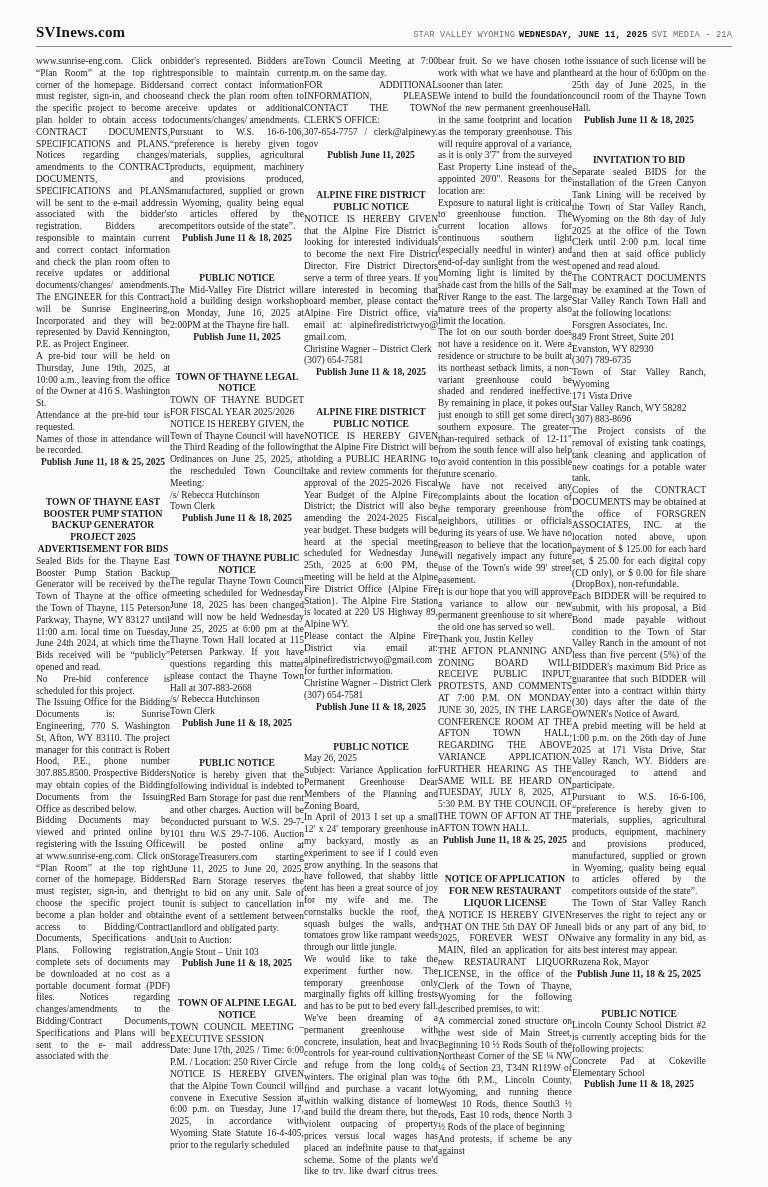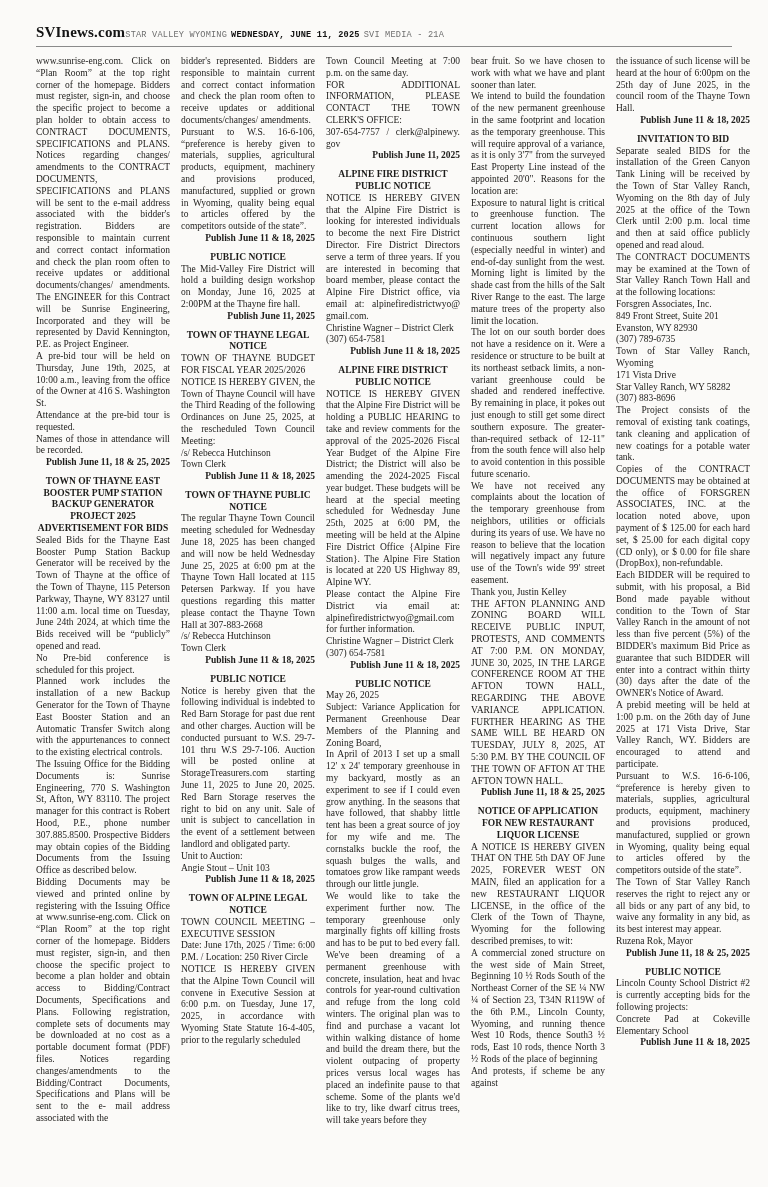--- a/index.html
+++ b/index.html
@@ -4,32 +4,32 @@
 <style>
   html,body{margin:0;padding:0;}
   body{
     width:768px;height:1187px;
     background:#fbfaf8;color:#1d1c1a;
     font-family:"Liberation Serif","DejaVu Serif",serif;
     -webkit-font-smoothing:antialiased;
     overflow:hidden;
   }
   .page{padding:24px 36px 0 36px;}
-  .hdr{display:flex;align-items:baseline;}
+  .hdr{display:flex;justify-content:space-between;align-items:baseline;gap:28px;}
   .masthead{font-weight:bold;font-size:15px;letter-spacing:.2px;color:#141414;}
   .hdr-right{font-family:Liberation Mono, monospace;font-size:8.6px;color:#6e6e6e;letter-spacing:.2px;white-space:nowrap;}
   .hdr-right .sep{display:inline-block;width:4px;}
   .hdr-bold{font-weight:bold;color:#121212;}
   .rule{border-top:1.2px solid #8a8a8a;margin-top:5px;margin-bottom:9px;}
-  .columns{display:flex;gap:11px;}
+  .columns{display:flex;}
   .col{flex:0 0 134px;width:134px;height:1118px;overflow:hidden;
        font-size:9.5px;line-height:11.8px;}
   .col .p{text-align:justify;text-justify:inter-word;}
-  .col .h{font-weight:bold;text-align:center;margin-top:7px;}
-  .col .pub{font-weight:bold;text-align:right;}
+  .col .h{font-weight:bold;text-align:center;margin-top:28px;}
+  .col .pub{font-weight:bold;text-align:center;}
 </style>
 </head>
 <body>
 
 <div class="page">
   <div class="hdr">
     <div class="masthead">SVInews.com</div>
     <div class="hdr-right">
       <span>STAR VALLEY WYOMING</span><span class="sep"></span><span class="hdr-bold">WEDNESDAY, JUNE 11, 2025</span><span class="sep"></span><span>SVI MEDIA - 21A</span>
     </div>
@@ -38,21 +38,20 @@
   <main class="columns" id="columns">
       <div class="col">
         <div class="p">www.sunrise-eng.com. Click on “Plan Room” at the top right corner of the homepage. Bidders must register, sign-in, and choose the specific project to become a plan holder to obtain access to CONTRACT DOCUMENTS, SPECIFICATIONS and PLANS. Notices regarding changes/ amendments to the CONTRACT DOCUMENTS, SPECIFICATIONS and PLANS will be sent to the e-mail address associated with the bidder's registration. Bidders are responsible to maintain current and correct contact information and check the plan room often to receive updates or additional documents/changes/ amendments. The ENGINEER for this Contract will be Sunrise Engineering, Incorporated and they will be represented by David Kennington, P.E. as Project Engineer.</div>
         <div class="p">A pre-bid tour will be held on Thursday, June 19th, 2025, at 10:00 a.m., leaving from the office of the Owner at 416 S. Washington St.</div>
         <div class="p">Attendance at the pre-bid tour is requested.</div>
         <div class="p">Names of those in attendance will be recorded.</div>
         <div class="pub">Publish June 11, 18 &amp; 25, 2025</div>
         <div class="h">TOWN OF THAYNE EAST BOOSTER PUMP STATION BACKUP GENERATOR PROJECT 2025 ADVERTISEMENT FOR BIDS</div>
         <div class="p">Sealed Bids for the Thayne East Booster Pump Station Backup Generator will be received by the Town of Thayne at the office of the Town of Thayne, 115 Peterson Parkway, Thayne, WY 83127 until 11:00 a.m. local time on Tuesday, June 24th 2024, at which time the Bids received will be “publicly” opened and read.</div>
         <div class="p">No Pre-bid conference is scheduled for this project.</div>
-        <div class="p">Planned work includes the installation of a new Backup Generator for the Town of Thayne East Booster Station and an Automatic Transfer Switch along with the appurtenances to connect to the existing electrical controls.</div>
         <div class="p">The Issuing Office for the Bidding Documents is: Sunrise Engineering, 770 S. Washington St, Afton, WY 83110. The project manager for this contract is Robert Hood, P.E., phone number 307.885.8500. Prospective Bidders may obtain copies of the Bidding Documents from the Issuing Office as described below.</div>
         <div class="p">Bidding Documents may be viewed and printed online by registering with the Issuing Office at www.sunrise-eng.com. Click on “Plan Room” at the top right corner of the homepage. Bidders must register, sign-in, and then choose the specific project to become a plan holder and obtain access to Bidding/Contract Documents, Specifications and Plans. Following registration, complete sets of documents may be downloaded at no cost as a portable document format (PDF) files. Notices regarding changes/amendments to the Bidding/Contract Documents, Specifications and Plans will be sent to the e- mail address associated with the</div>
       </div>
       <div class="col">
         <div class="p">bidder's represented. Bidders are responsible to maintain current and correct contact information and check the plan room often to receive updates or additional documents/changes/ amendments.</div>
         <div class="p">Pursuant to W.S. 16-6-106, “preference is hereby given to materials, supplies, agricultural products, equipment, machinery and provisions produced, manufactured, supplied or grown in Wyoming, quality being equal to articles offered by the competitors outside of the state”.</div>
         <div class="pub">Publish June 11 &amp; 18, 2025</div>
         <div class="h">PUBLIC NOTICE</div>
         <div class="p">The Mid-Valley Fire District will hold a building design workshop on Monday, June 16, 2025 at 2:00PM at the Thayne fire hall.</div>
         <div class="pub">Publish June 11, 2025</div>
@@ -98,20 +97,21 @@
         <div class="p">Subject: Variance Application for Permanent Greenhouse Dear Members of the Planning and Zoning Board,</div>
         <div class="p">In April of 2013 I set up a small 12' x 24' temporary greenhouse in my backyard, mostly as an experiment to see if I could even grow anything. In the seasons that have followed, that shabby little tent has been a great source of joy for my wife and me. The cornstalks buckle the roof, the squash bulges the walls, and tomatoes grow like rampant weeds through our little jungle.</div>
         <div class="p">We would like to take the experiment further now. The temporary greenhouse only marginally fights off killing frosts and has to be put to bed every fall. We've been dreaming of a permanent greenhouse with concrete, insulation, heat and hvac controls for year-round cultivation and refuge from the long cold winters. The original plan was to find and purchase a vacant lot within walking distance of home and build the dream there, but the violent outpacing of property prices versus local wages has placed an indefinite pause to that scheme. Some of the plants we'd like to try, like dwarf citrus trees, will take years before they</div>
       </div>
       <div class="col">
         <div class="p">bear fruit. So we have chosen to work with what we have and plant sooner than later.</div>
         <div class="p">We intend to build the foundation of the new permanent greenhouse in the same footprint and location as the temporary greenhouse. This will require approval of a variance, as it is only 3'7" from the surveyed East Property Line instead of the appointed 20'0". Reasons for the location are:</div>
         <div class="p">Exposure to natural light is critical to greenhouse function. The current location allows for continuous southern light (especially needful in winter) and end-of-day sunlight from the west. Morning light is limited by the shade cast from the hills of the Salt River Range to the east. The large mature trees of the property also limit the location.</div>
         <div class="p">The lot on our south border does not have a residence on it. Were a residence or structure to be built at its northeast setback limits, a non-variant greenhouse could be shaded and rendered ineffective. By remaining in place, it pokes out just enough to still get some direct southern exposure. The greater- than-required setback of 12-11" from the south fence will also help to avoid contention in this possible future scenario.</div>
         <div class="p">We have not received any complaints about the location of the temporary greenhouse from neighbors, utilities or officials during its years of use. We have no reason to believe that the location will negatively impact any future use of the Town's wide 99' street easement.</div>
+        <div class="p">It is our hope that you will approve a variance to allow our new permanent greenhouse to sit where the old one has served so well.</div>
         <div class="p">Thank you, Justin Kelley</div>
         <div class="p">THE AFTON PLANNING AND ZONING BOARD WILL RECEIVE PUBLIC INPUT, PROTESTS, AND COMMENTS AT 7:00 P.M. ON MONDAY, JUNE 30, 2025, IN THE LARGE CONFERENCE ROOM AT THE AFTON TOWN HALL, REGARDING THE ABOVE VARIANCE APPLICATION. FURTHER HEARING AS THE SAME WILL BE HEARD ON TUESDAY, JULY 8, 2025, AT 5:30 P.M. BY THE COUNCIL OF THE TOWN OF AFTON AT THE AFTON TOWN HALL.</div>
         <div class="pub">Publish June 11, 18 &amp; 25, 2025</div>
         <div class="h">NOTICE OF APPLICATION FOR NEW RESTAURANT LIQUOR LICENSE</div>
         <div class="p">A NOTICE IS HEREBY GIVEN THAT ON THE 5th DAY OF June 2025, FOREVER WEST ON MAIN, filed an application for a new RESTAURANT LIQUOR LICENSE, in the office of the Clerk of the Town of Thayne, Wyoming for the following described premises, to wit:</div>
         <div class="p">A commercial zoned structure on the west side of Main Street, Beginning 10 ½ Rods South of the Northeast Corner of the SE ¼ NW ¼ of Section 23, T34N R119W of the 6th P.M., Lincoln County, Wyoming, and running thence West 10 Rods, thence South3 ½ rods, East 10 rods, thence North 3 ½ Rods of the place of beginning</div>
         <div class="p">And protests, if scheme be any against</div>
       </div>
       <div class="col">
         <div class="p">the issuance of such license will be heard at the hour of 6:00pm on the 25th day of June 2025, in the council room of the Thayne Town Hall.</div>

